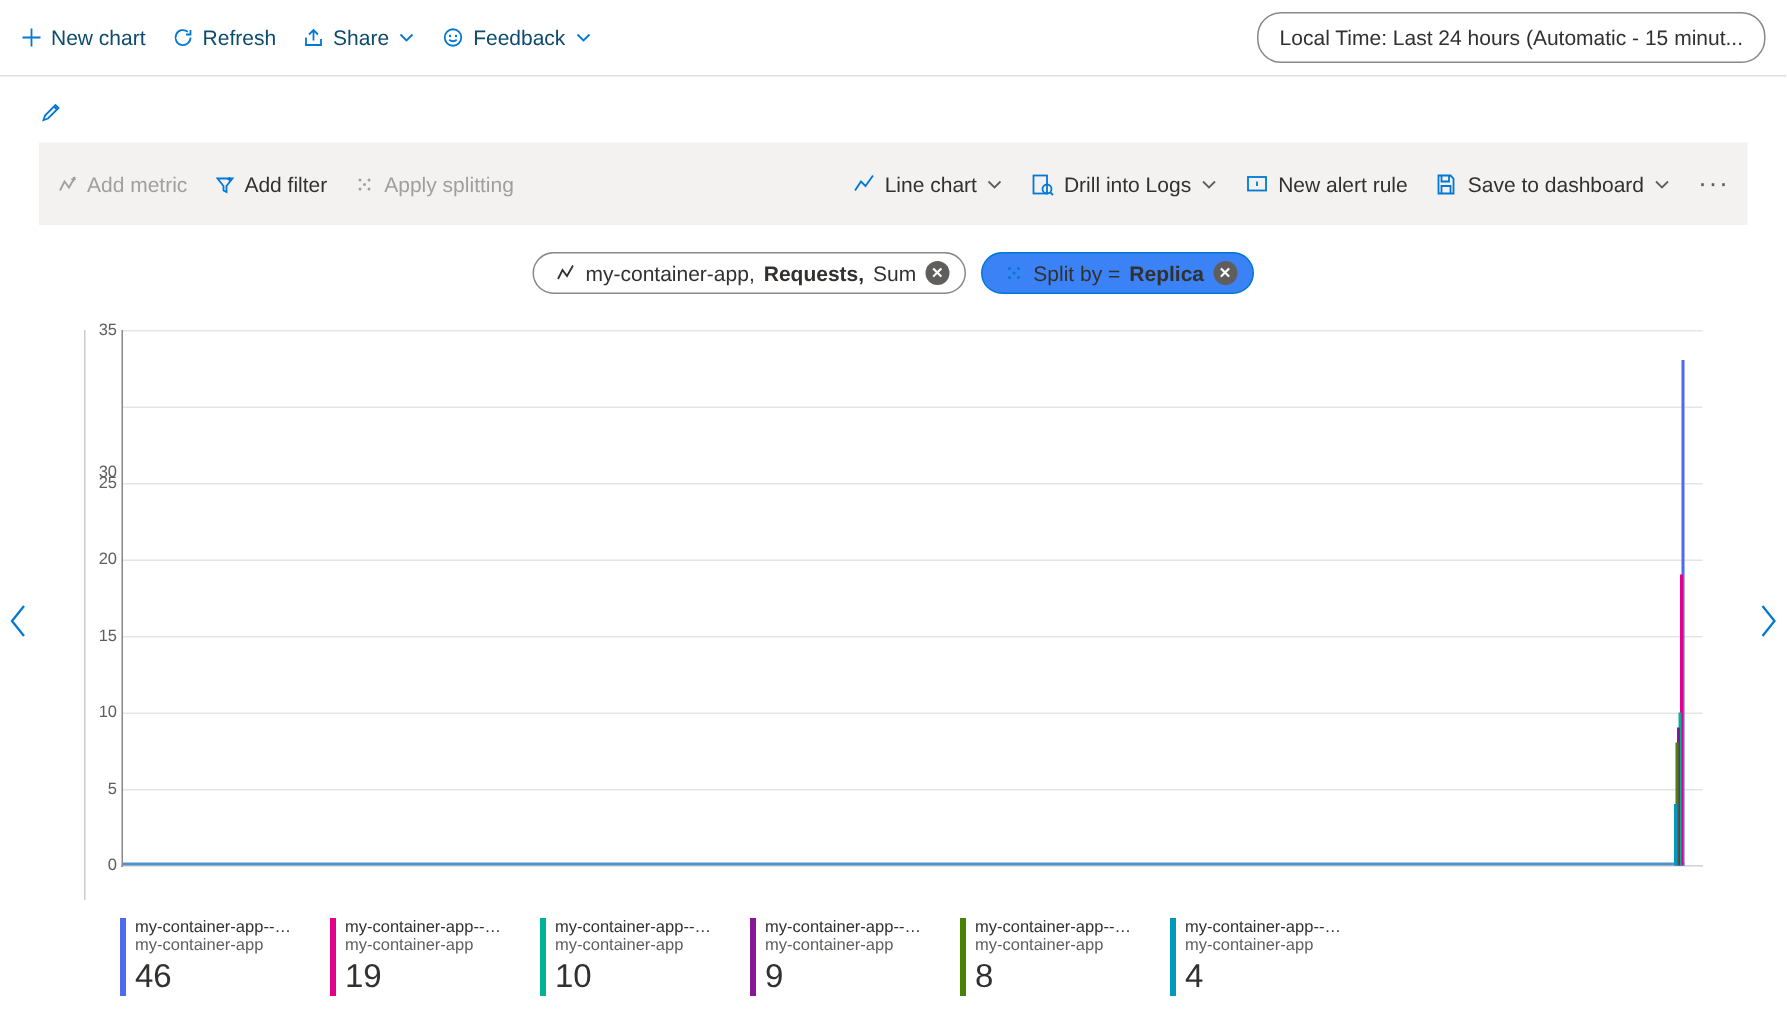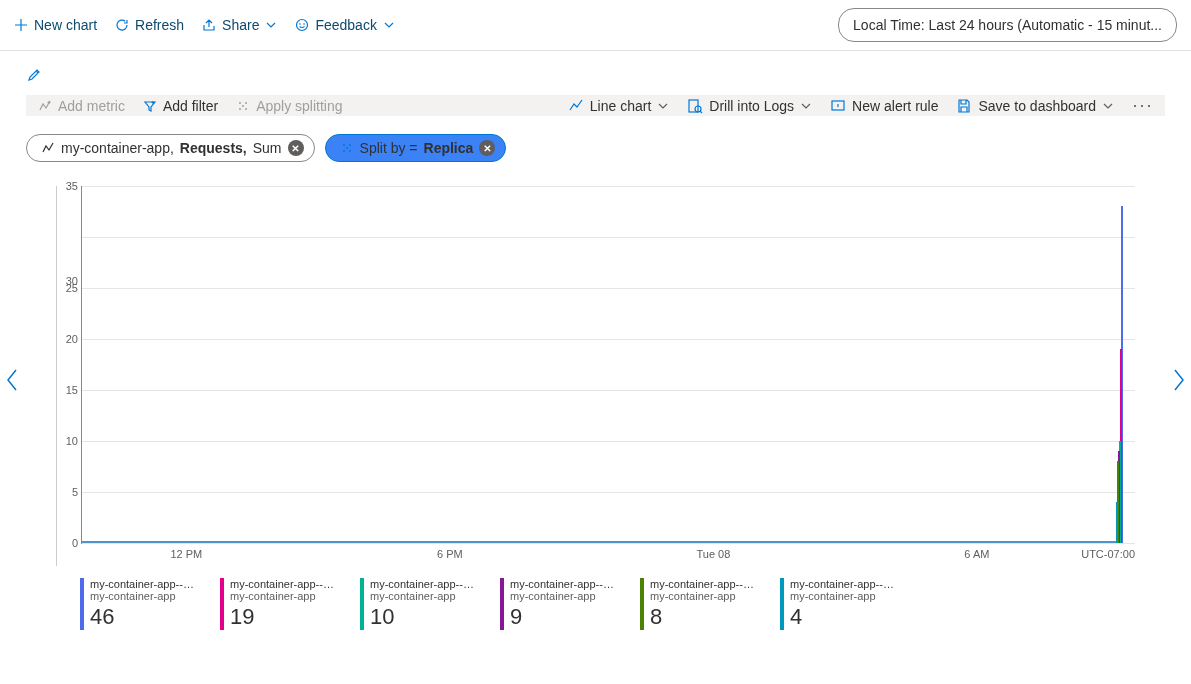--- a/index.html
+++ b/index.html
@@ -42,35 +42,35 @@
     .subtitle {
       padding: 16px 26px 12px;
       display: flex;
       align-items: center;
       gap: 6px;
       font-size: 18px;
     }
     .editor-bar {
       margin: 0 26px 18px;
       background: #f3f2f1;
-      padding: 0 12px;
+      padding: 17px 12px;
       display: flex;
       align-items: center;
       gap: 18px;
       font-size: 14px;
     }
     .eb-item {
       display: flex;
       align-items: center;
       gap: 6px;
       cursor: pointer;
     }
     .eb-item.disabled { color: #a19f9d; cursor: default; }
     .eb-right { margin-left: auto; display: flex; align-items: center; gap: 18px; }
-    .pills { padding: 0 26px 14px; display: flex; gap: 10px; }
+    .pills { padding: 0 26px 14px; display: flex; gap: 10px; justify-content: center; }
     .pill {
       display: flex;
       align-items: center;
       gap: 6px;
       border: 1px solid #8a8886;
       border-radius: 18px;
       padding: 5px 10px 5px 14px;
       font-size: 14px;
       cursor: pointer;
       background: #fff;
@@ -385,27 +385,20 @@
         <div class="gridline" style="top: 0%;"></div>
         <div class="y-label" style="top: 0%;">35</div>
         <div class="baseline"></div>
         <div class="spike" style="background: rgb(79, 107, 237); height: 94.2857%; right: 12px;"></div>
         <div class="spike" style="background: rgb(227, 0, 140); height: 54.2857%; right: 13px;"></div>
         <div class="spike" style="background: rgb(0, 178, 148); height: 28.5714%; right: 14px;"></div>
         <div class="spike" style="background: rgb(136, 23, 152); height: 25.7143%; right: 15px;"></div>
         <div class="spike" style="background: rgb(73, 130, 5); height: 22.8571%; right: 16px;"></div>
         <div class="spike" style="background: rgb(0, 153, 188); height: 11.4286%; right: 17px;"></div>
       </div>
-    <div class="x-labels" id="x-labels">
-        <span class="xl" style="left: 10%;">12 PM</span>
-        <span class="xl" style="left: 35%;">6 PM</span>
-        <span class="xl" style="left: 60%;">Tue 08</span>
-        <span class="xl" style="left: 85%;">6 AM</span>
-        <span class="tz">UTC-07:00</span>
-      </div>
   </div>
 
   <div class="legend" id="legend">
       <div class="legend-item">
         <div class="swatch" style="background:#4f6bed"></div>
         <div class="li-text">
           <span class="li-title">my-container-app--h7...</span>
           <span class="li-sub">my-container-app</span>
           <span class="li-val">46</span>
         </div>

